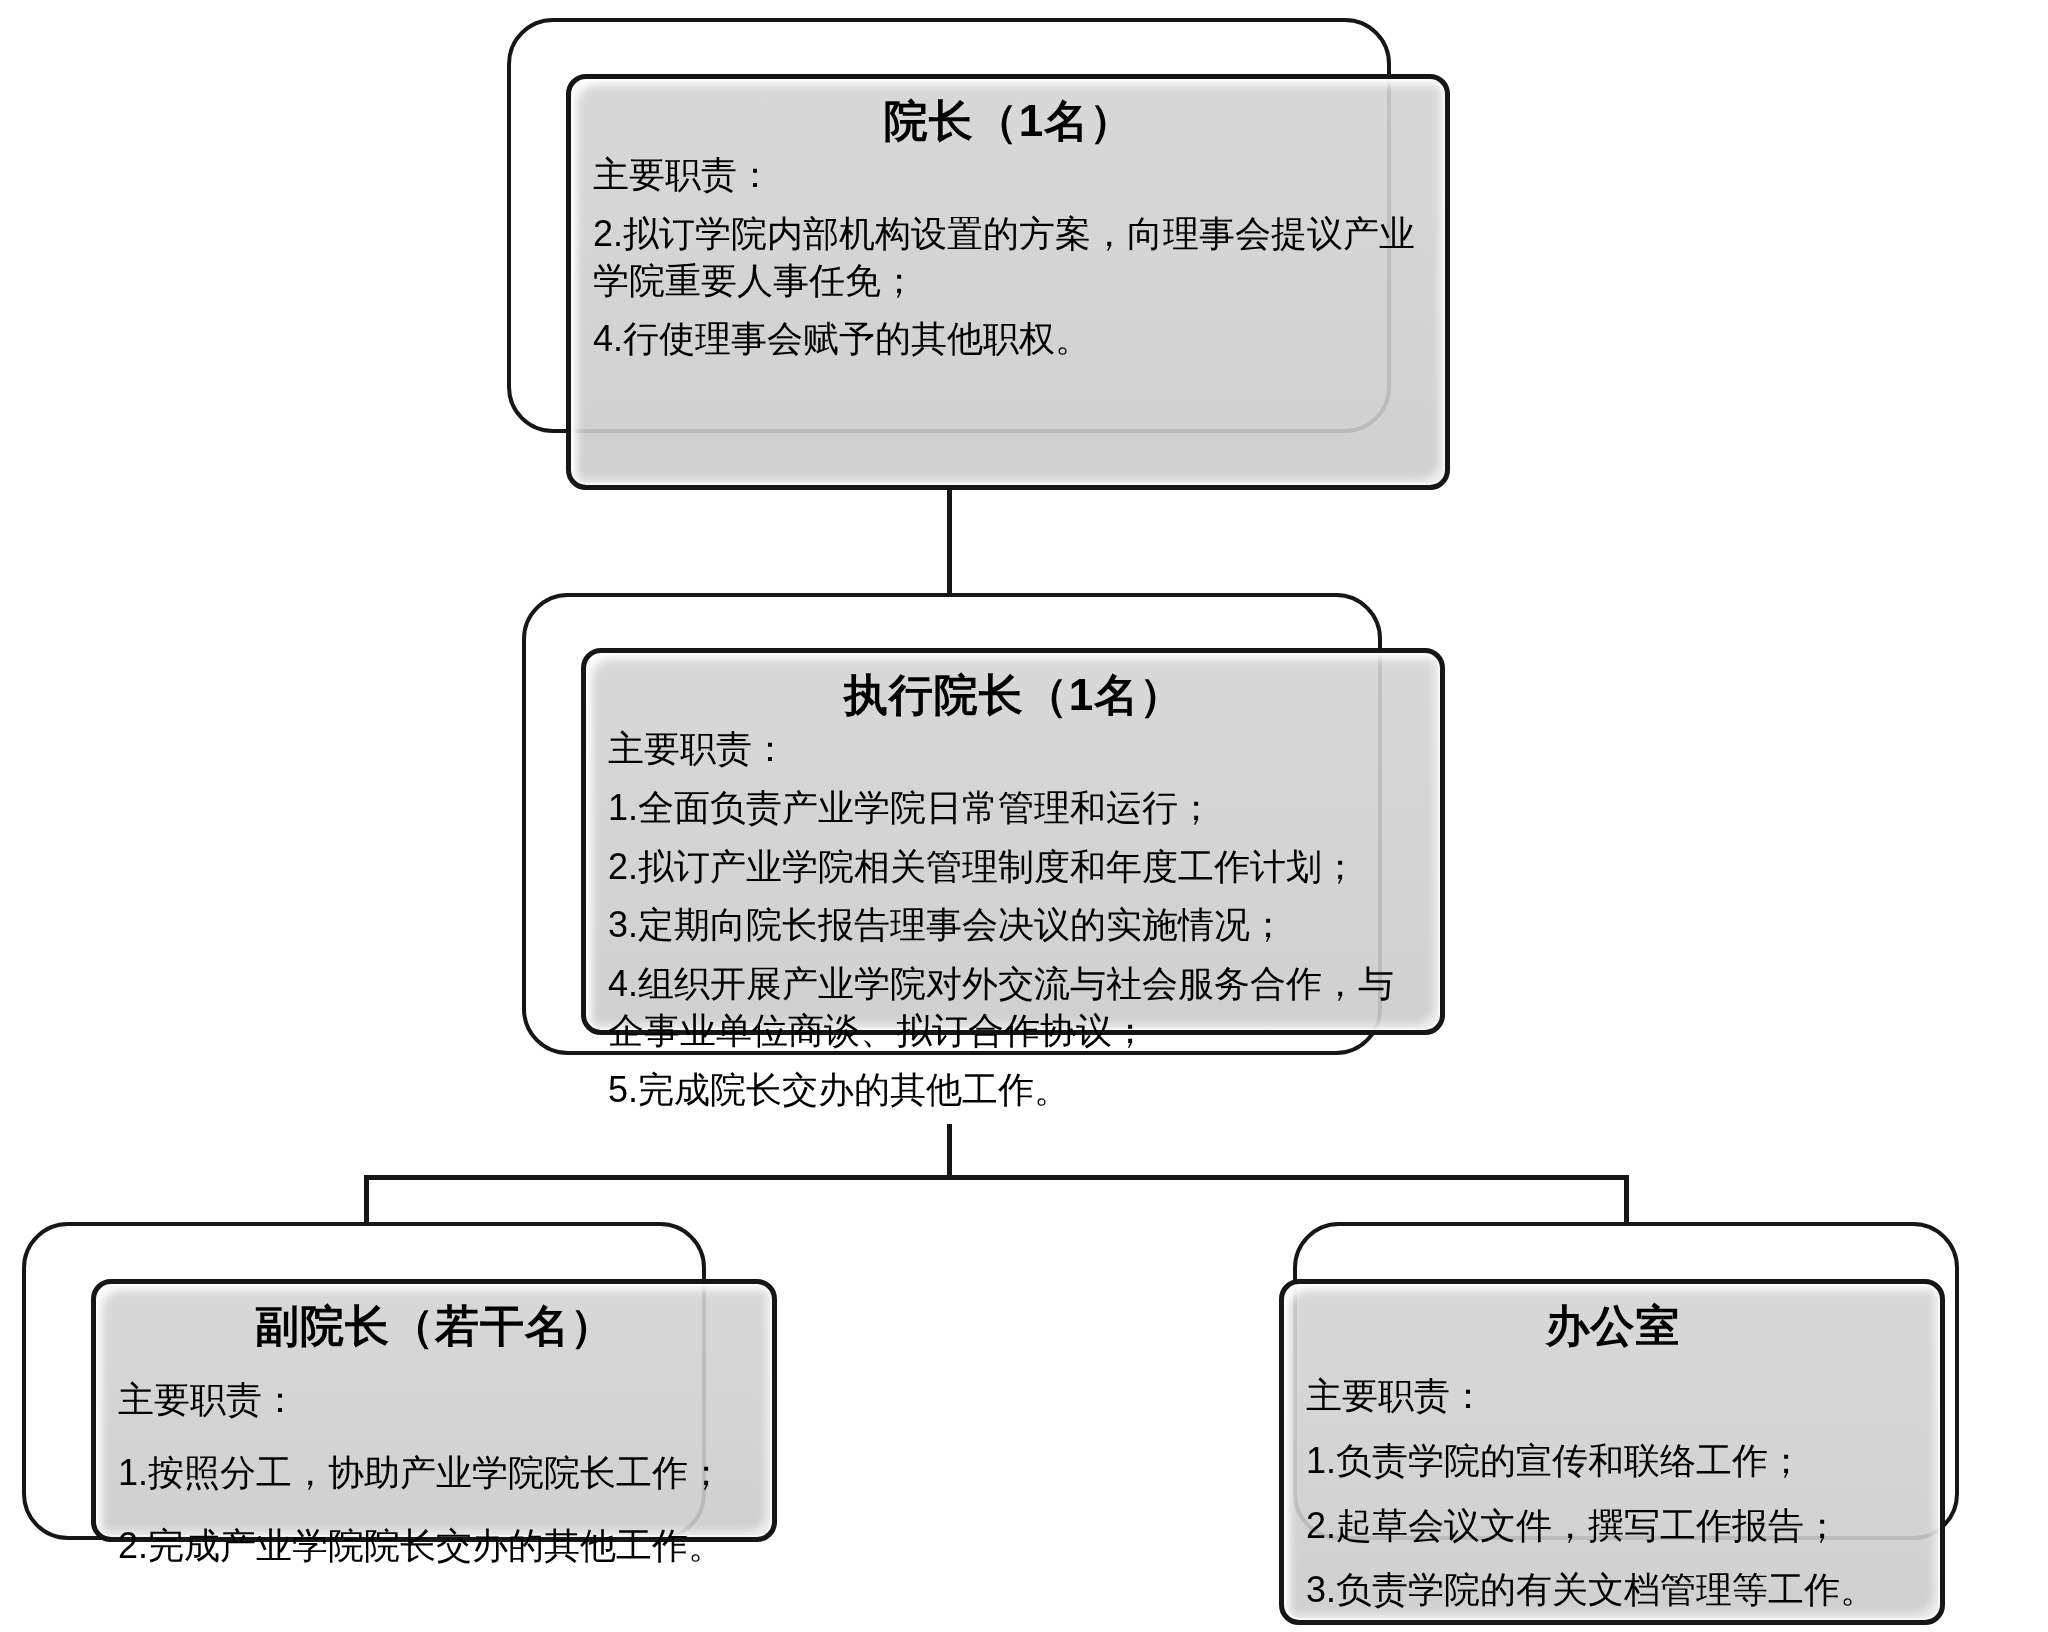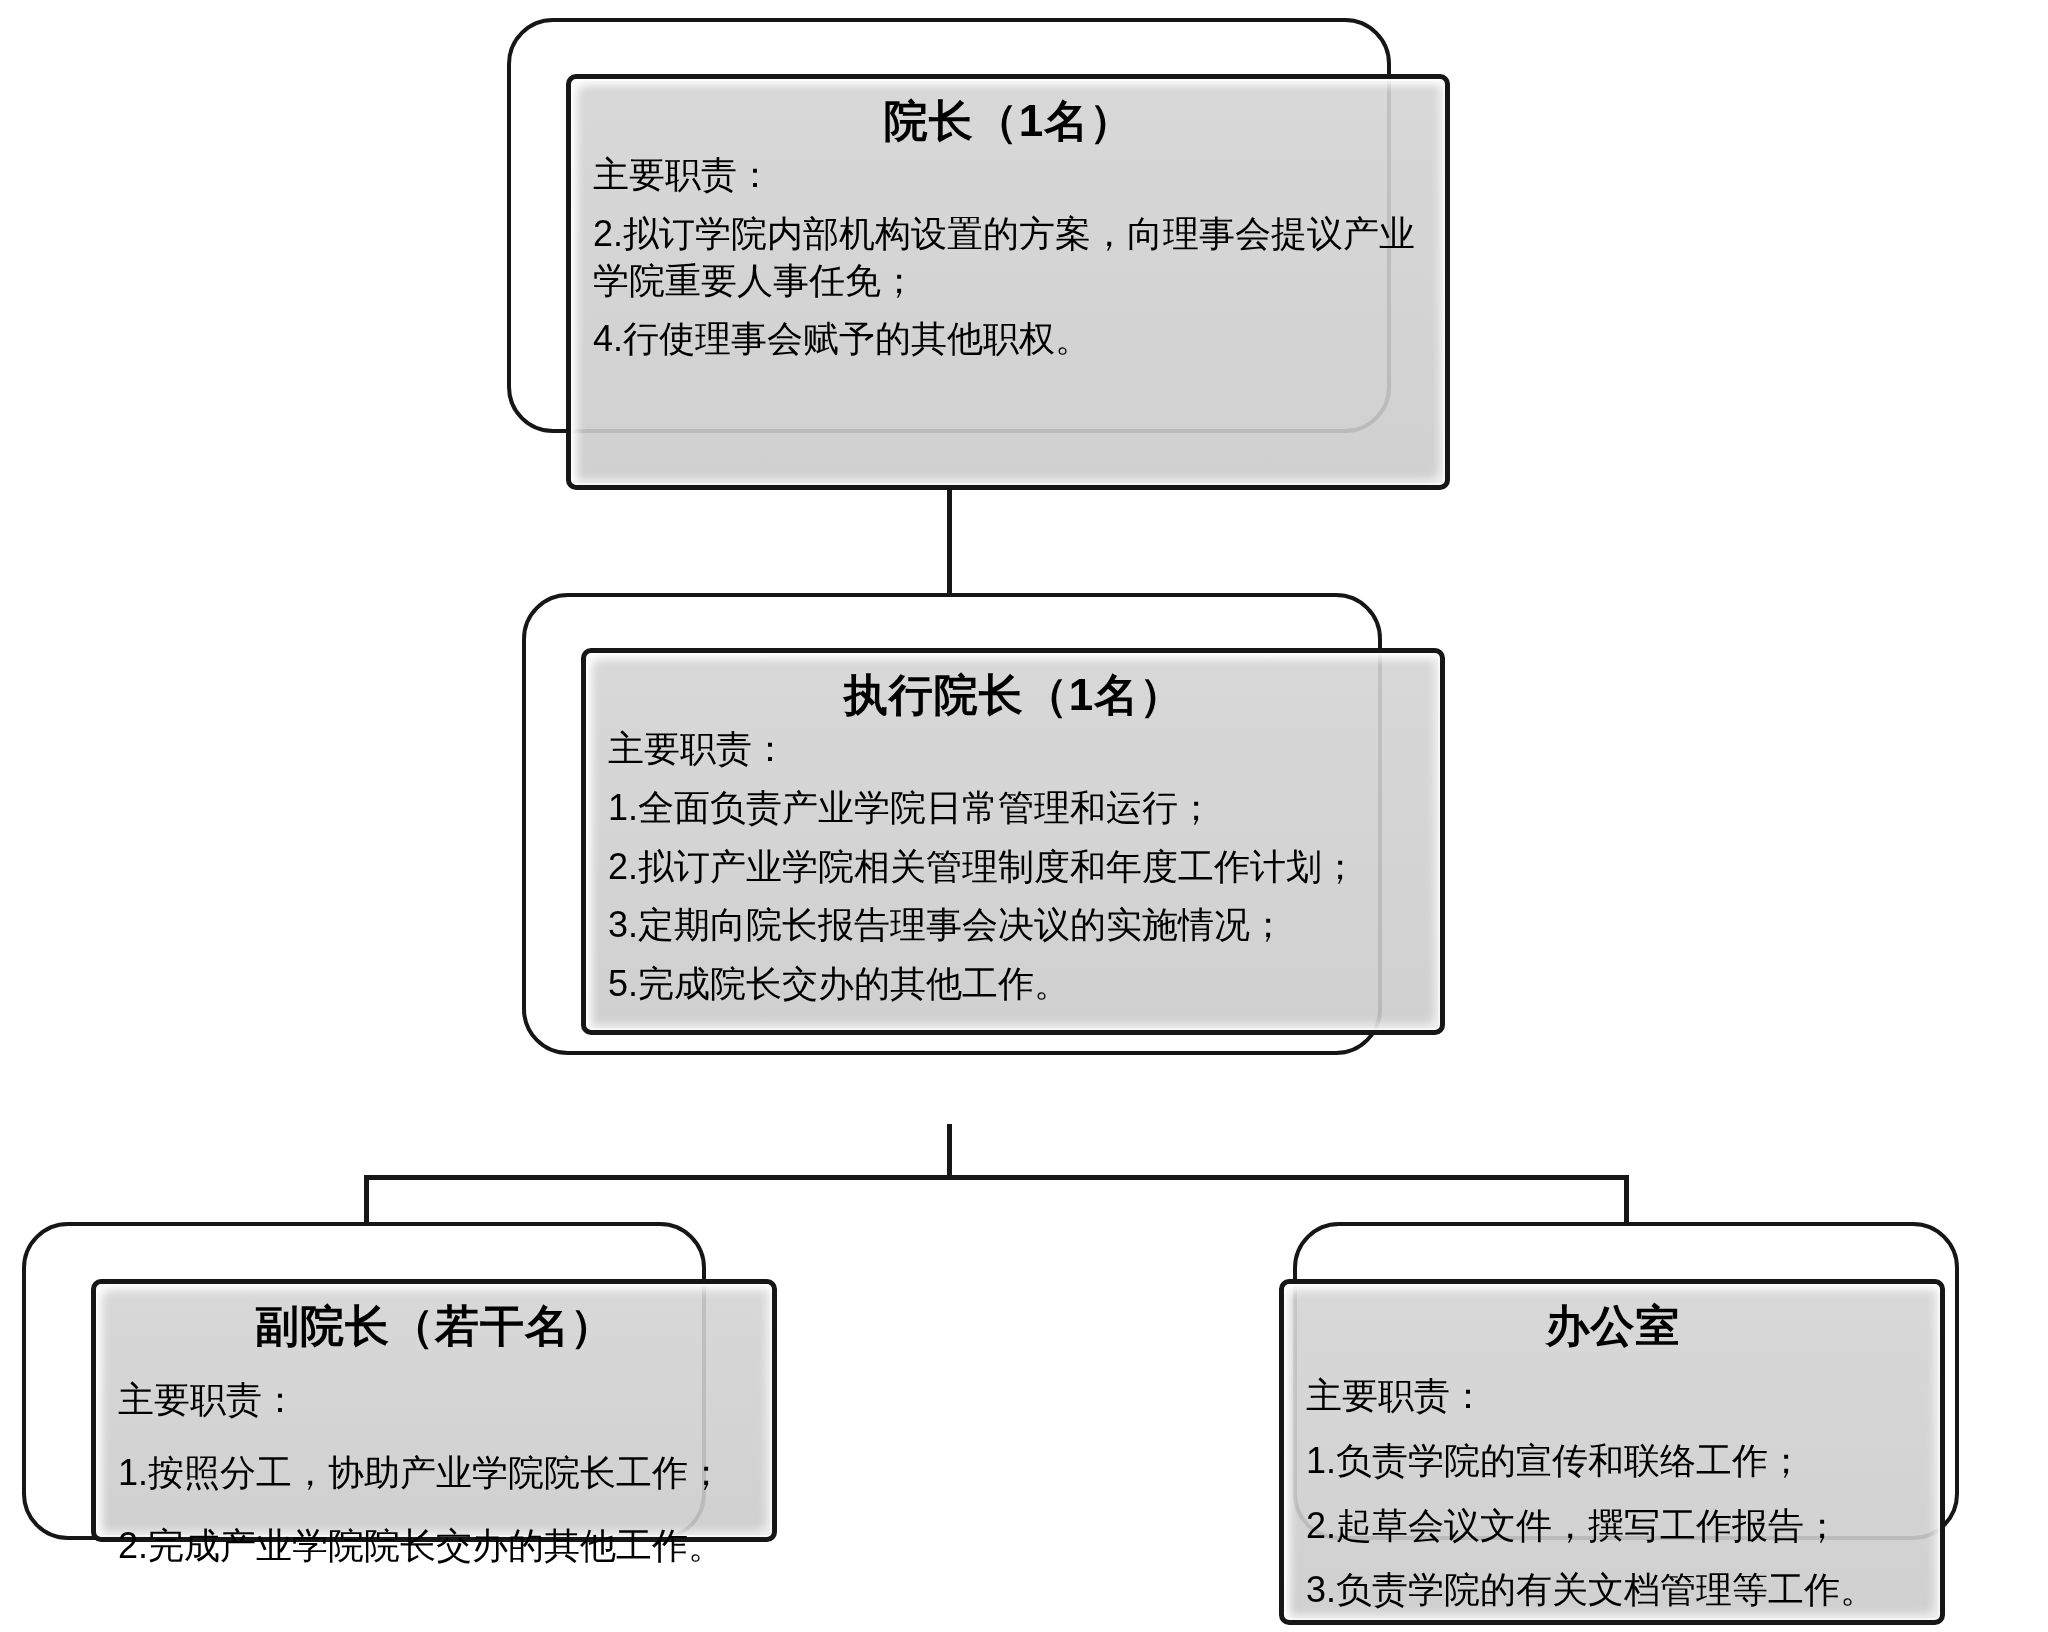--- a/index.html
+++ b/index.html
@@ -20,21 +20,21 @@
     background: #ffffff;
     border: 4px solid #161616;
     border-radius: 46px;
   }
 
   
   .front-card {
     position: absolute;
     box-sizing: border-box;
     border: 5px solid #161616;
-    border-radius: 10px;
+    border-radius: 20px;
     background: linear-gradient(180deg, rgba(212,212,212,0.90) 0%, rgba(203,203,203,0.90) 100%);
     box-shadow:
       inset 0 0 0 2px rgba(255,255,255,0.55),
       inset 10px 10px 8px -4px rgba(255,255,255,0.95),
       inset -10px -10px 8px -4px rgba(255,255,255,0.65);
     padding: 10px 20px 10px 22px;
   }
 
   .card-title {
     font-size: 44px;
@@ -82,20 +82,21 @@
   </div>
 
   <div class="back-card" style="left:522px; top:593px; width:860px; height:462px;"></div>
   <div class="front-card" style="left:581px; top:648px; width:864px; height:387px;">
     <div class="card-title">执行院长（1名）</div>
     <div class="card-body">
       <p>主要职责：</p>
       <p>1.全面负责产业学院日常管理和运行；</p>
       <p>2.拟订产业学院相关管理制度和年度工作计划；</p>
       <p>3.定期向院长报告理事会决议的实施情况；</p>
+      <p>4.组织开展产业学院对外交流与社会服务合作，与企事业单位商谈、拟订合作协议；</p>
       <p>5.完成院长交办的其他工作。</p>
     </div>
   </div>
 
   <div class="back-card" style="left:22px; top:1222px; width:684px; height:318px;"></div>
   <div class="front-card roomy" style="left:91px; top:1279px; width:686px; height:263px;">
     <div class="card-title">副院长（若干名）</div>
     <div class="card-body">
       <p>主要职责：</p>
       <p>1.按照分工，协助产业学院院长工作；</p>

